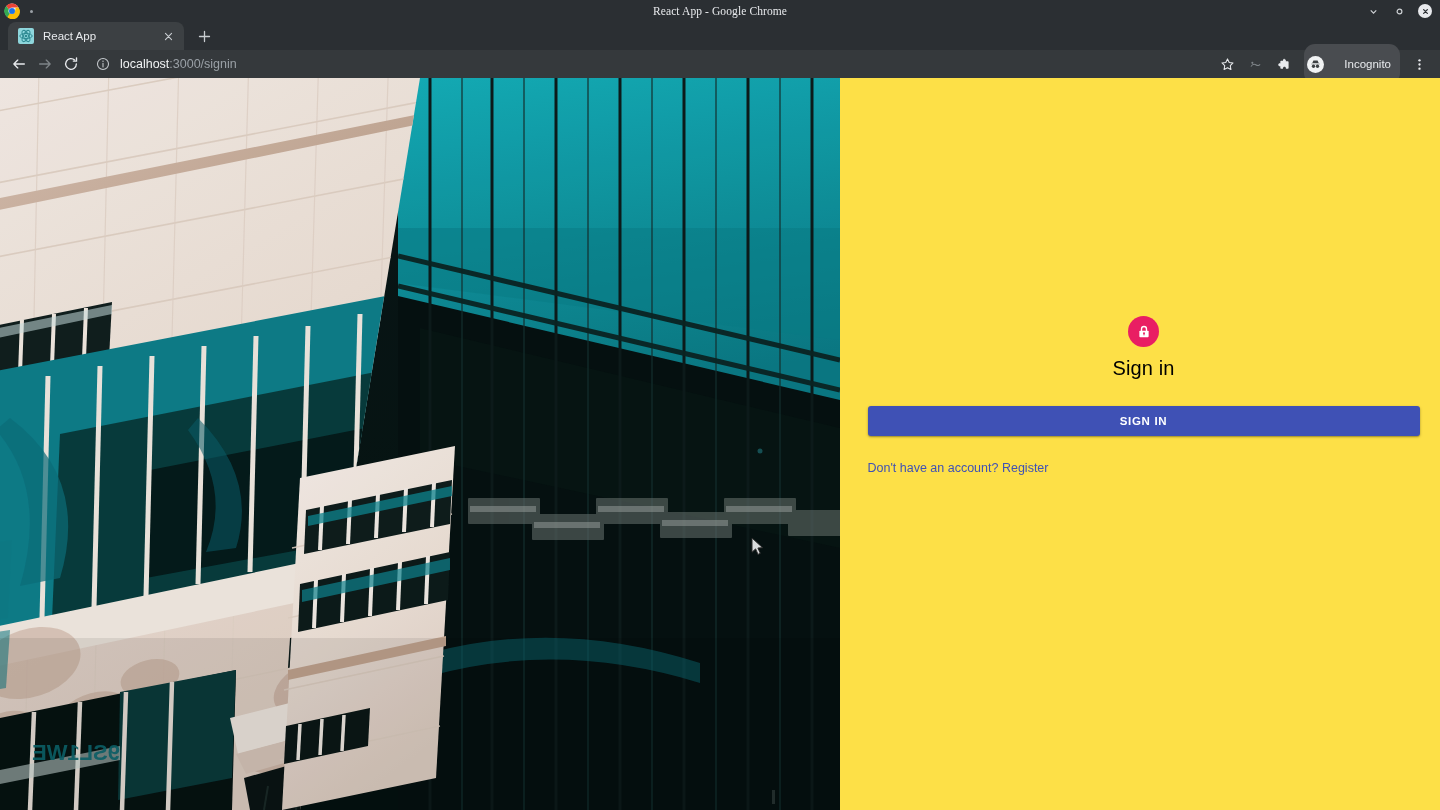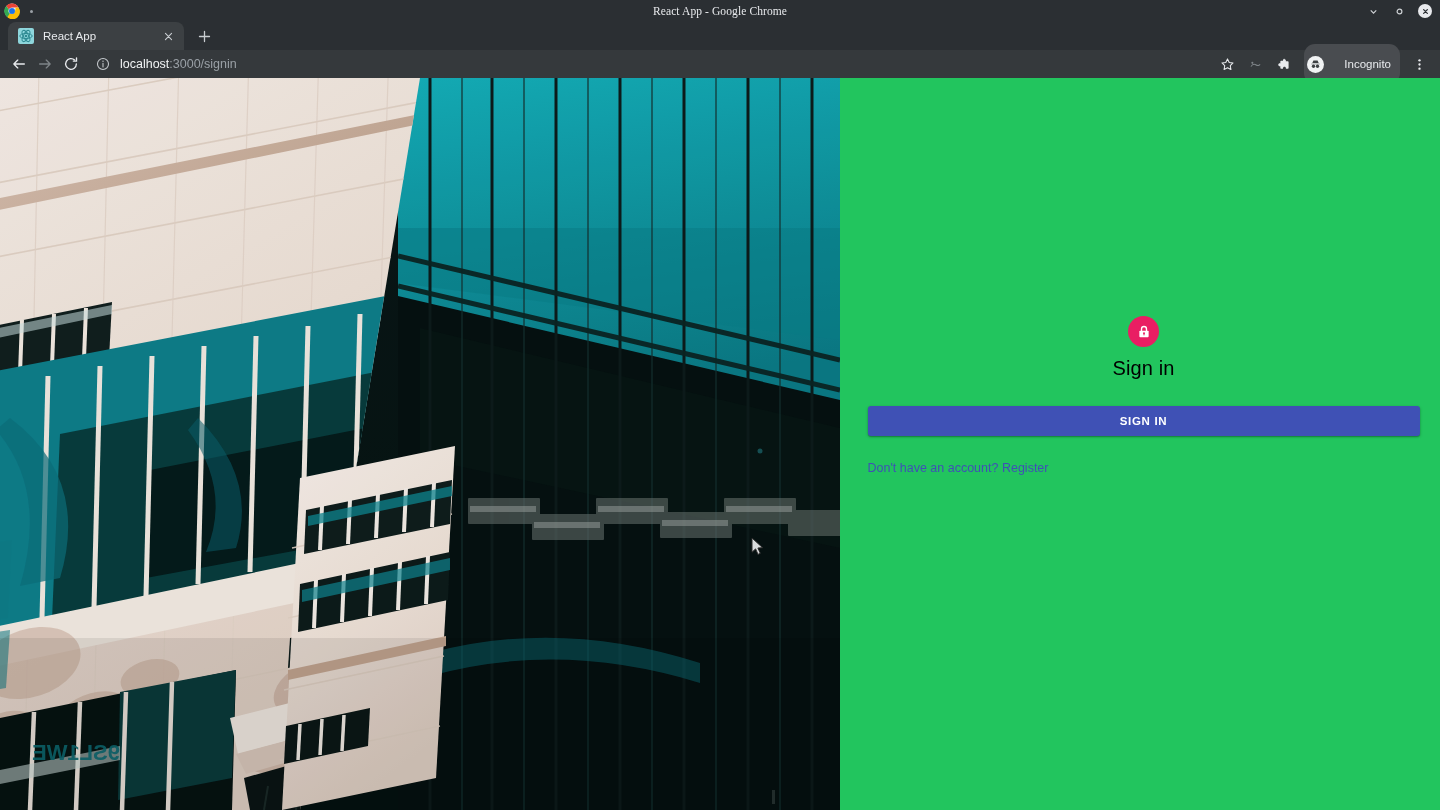--- a/index.html
+++ b/index.html
@@ -82,21 +82,21 @@
 
   
   .viewport { flex:1; display:flex; background:#fff; overflow:hidden; position:relative; }
 
   
   .hero { width:840px; height:100%; position:relative; overflow:hidden; background:#08100f; }
   .hero svg { display:block; width:840px; height:732px; }
 
   
   .panel {
-    flex:1; background:#22c55e; position:relative;
+    flex:1; background:#fde047; position:relative;
     display:flex; justify-content:center;padding-left:7px;
   }
   .form-wrap {
     width:552px; margin-top:238px; display:flex; flex-direction:column; align-items:center;
   }
   .avatar {
     width:31px; height:31px; border-radius:50%; background:#e91e63;
     display:flex; align-items:center; justify-content:center; color:#fff;
   }
   .title {

